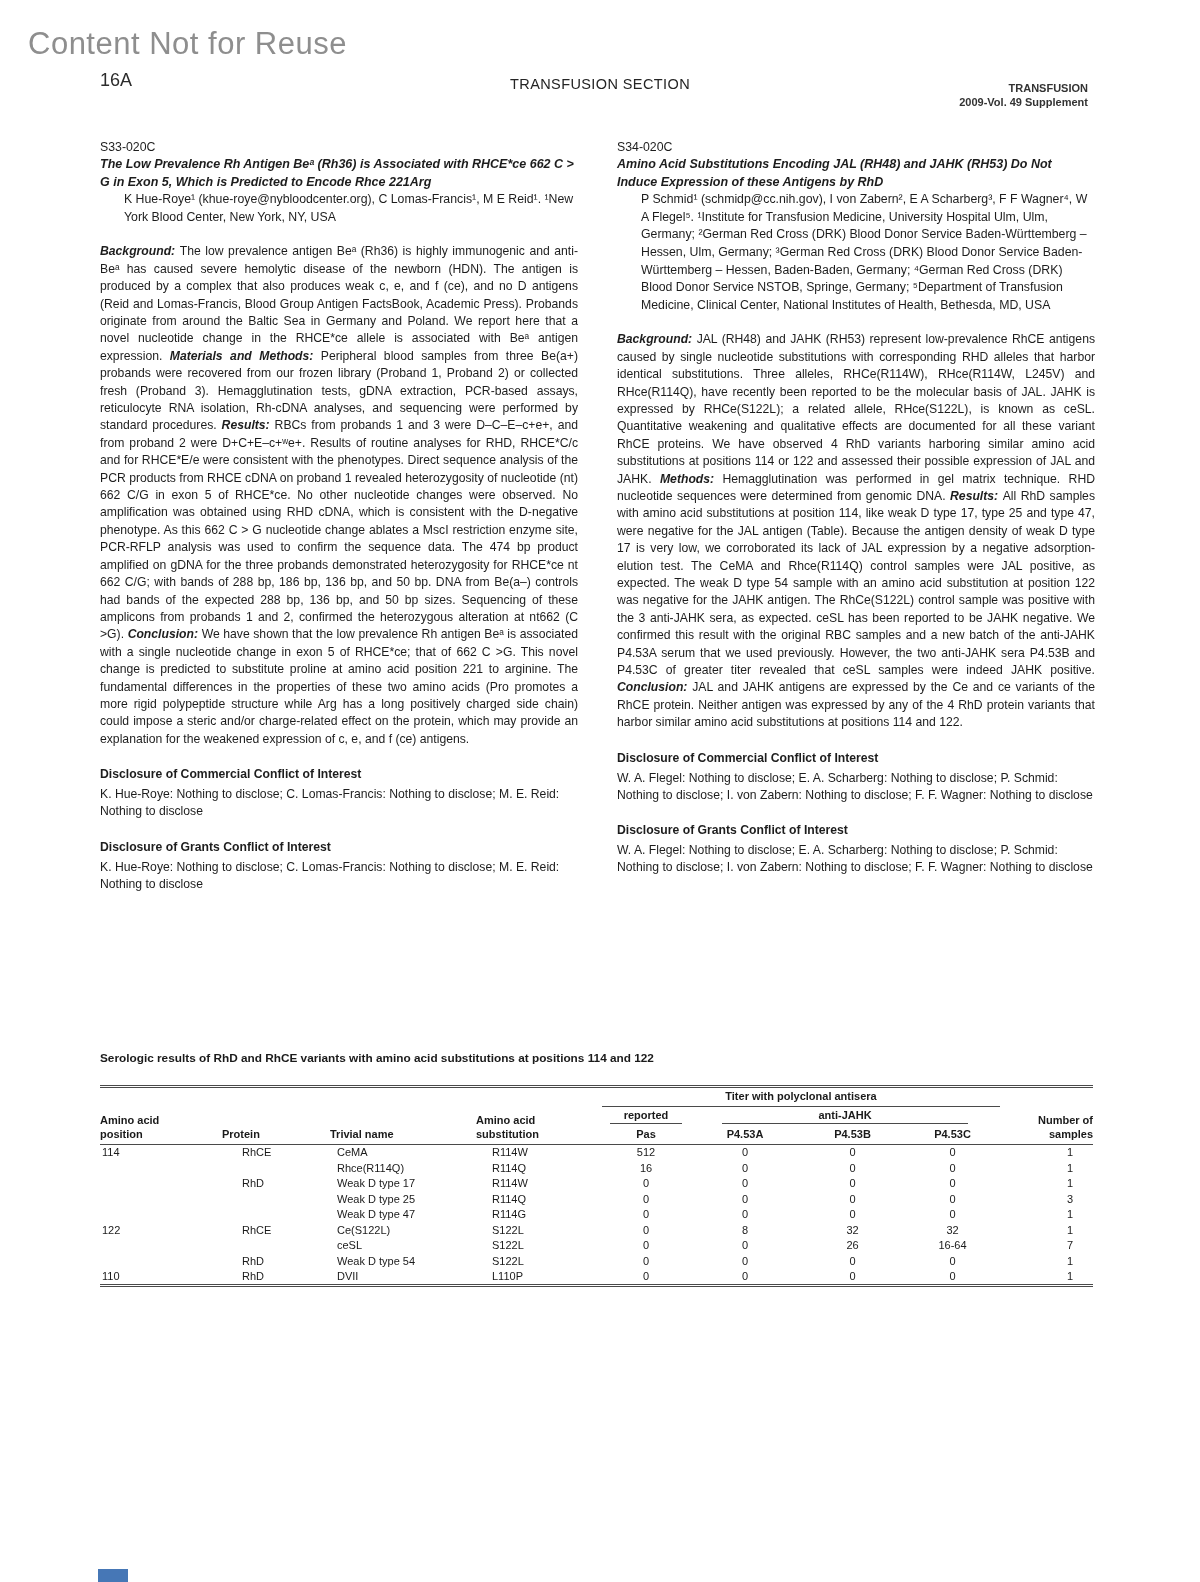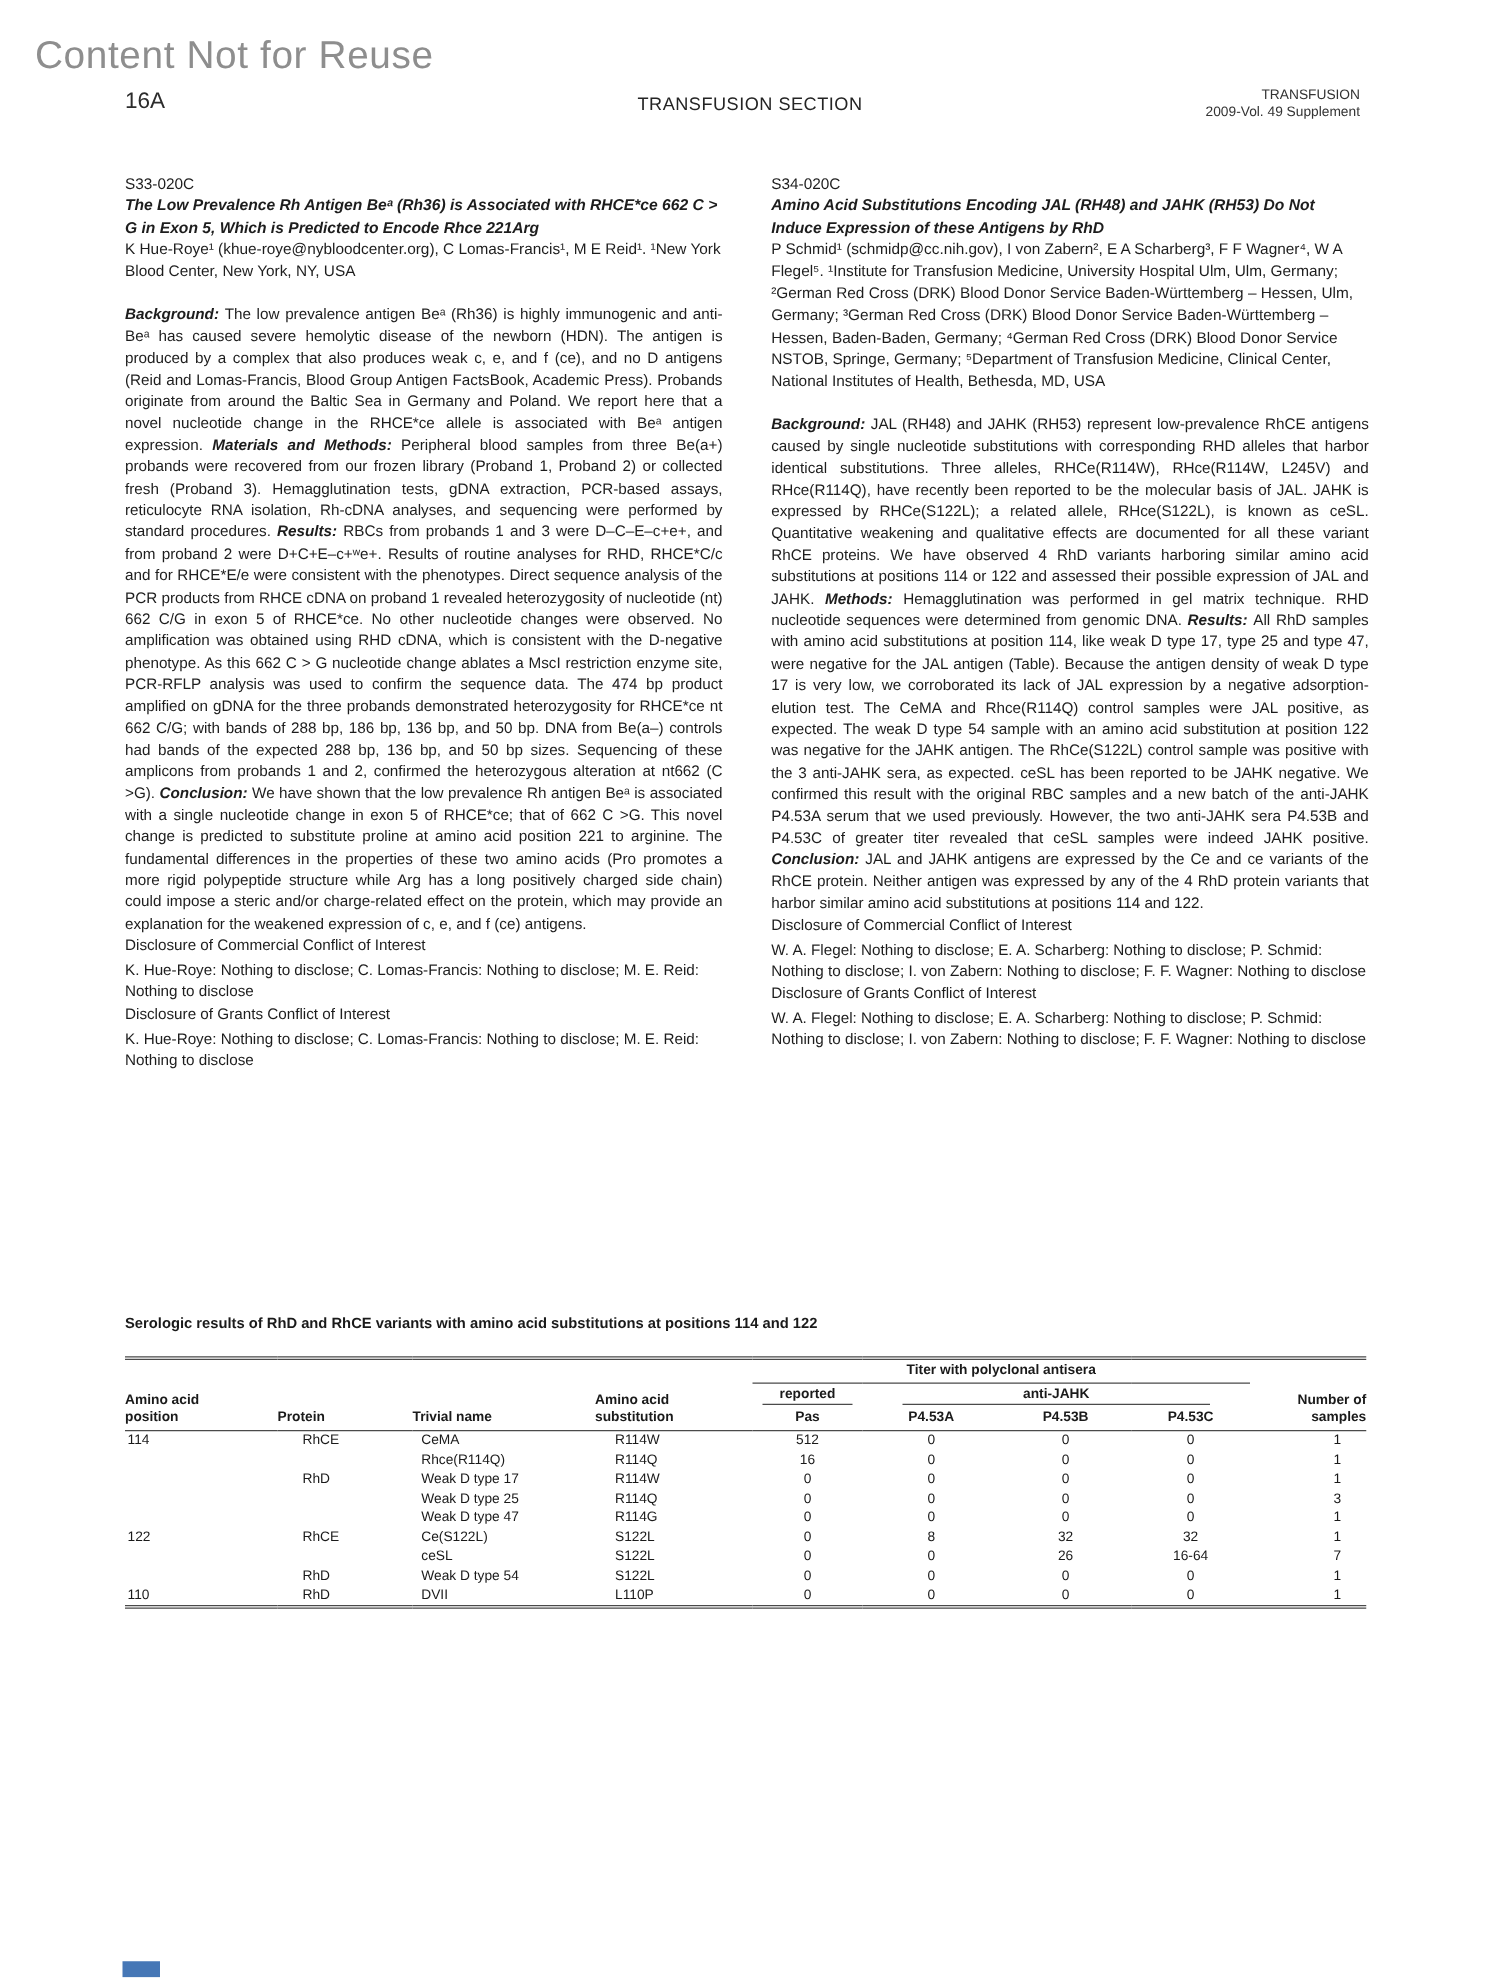--- a/index.html
+++ b/index.html
@@ -4,31 +4,31 @@
 <style>
   html,body{margin:0;padding:0;background:#ffffff;}
   #page{position:relative;width:1200px;height:1582px;background:#ffffff;overflow:hidden;
         font-family:"Liberation Sans","DejaVu Sans",sans-serif;color:#1d1d1d;}
 
   
   .watermark{position:absolute;left:28px;top:26px;font-size:31px;color:#8e8e8e;letter-spacing:.5px;}
   .pagenum{position:absolute;left:100px;top:70px;font-size:18px;color:#2c2c2c;}
   .section-head{position:absolute;left:0;top:76px;width:1200px;text-align:center;
                 font-size:14.5px;color:#242424;letter-spacing:.4px;}
-  .journal-block{position:absolute;right:112px;top:70px;text-align:right;font-size:11px;
-                 line-height:13.5px;color:#333;}
+  .journal-block{position:absolute;right:112px;top:82px;text-align:right;font-size:11px;
+                 line-height:13.5px;color:#333;font-weight:bold;}
 
   
   .columns{position:absolute;left:100px;top:139px;width:995px;display:flex;gap:39px;}
   .col{width:478px;}
   .abs-id{font-size:12.3px;line-height:17px;}
   .abs-title{font-size:12.5px;font-weight:bold;line-height:17.6px;}
-  .abs-authors{font-size:12.3px;line-height:17.6px;margin-bottom:17px;}
+  .abs-authors{font-size:12.3px;line-height:17.6px;margin-bottom:17px;margin-left:24px;}
   .abs-body{font-size:12.2px;line-height:17.4px;text-align:justify;}
-  .disc-head{font-size:12.2px;font-weight:normal;margin-top:1px;margin-bottom:5px;}
+  .disc-head{font-size:12.2px;font-weight:bold;margin-top:19px;margin-bottom:5px;}
   .disc-text{font-size:12.2px;line-height:17.2px;}
   span.b{font-weight:bold;font-style:italic;}
   span.i{}
 
   
   .table-wrap{position:absolute;left:100px;top:1051px;width:993px;}
   .table-title{font-size:11.8px;font-weight:bold;margin-bottom:20px;color:#1a1a1a;}
   table.tbl{width:993px;border-collapse:collapse;font-size:11px;line-height:14.5px;color:#1a1a1a;
             border-top:3px double #4a4a4a;border-bottom:3px double #4a4a4a;}
   table.tbl thead{border-bottom:1px solid #4a4a4a;}

